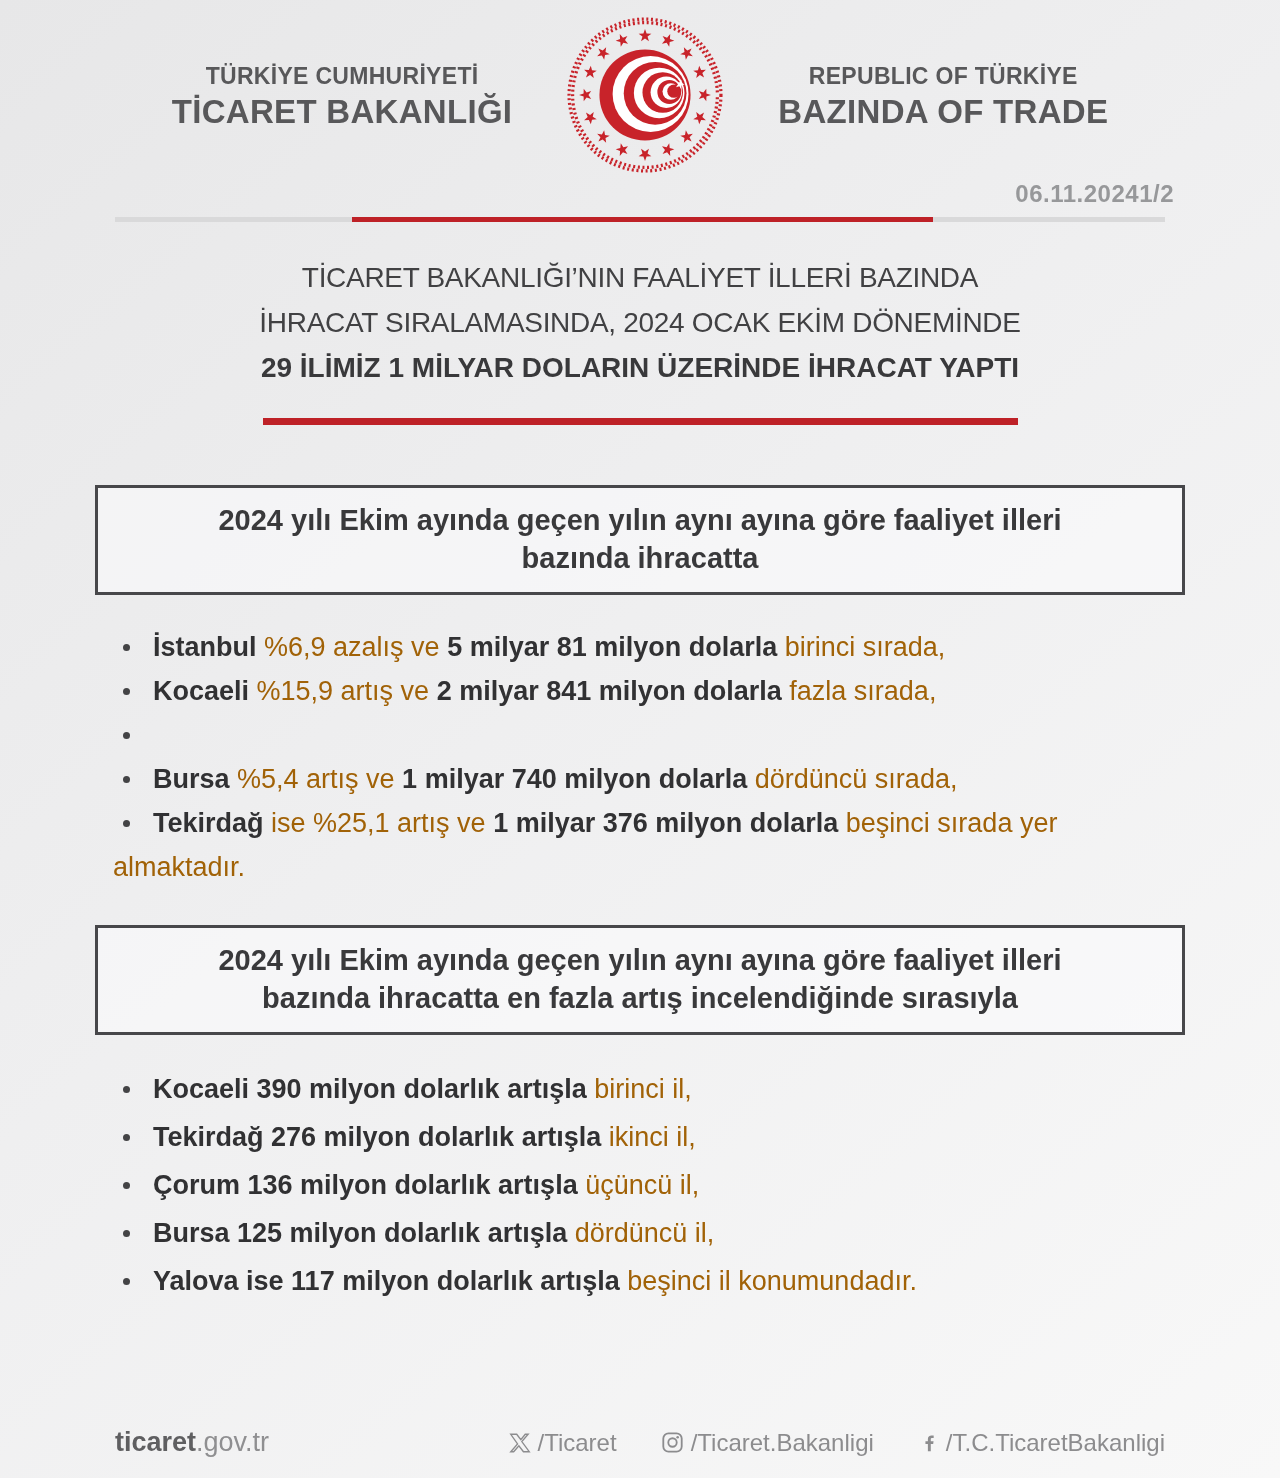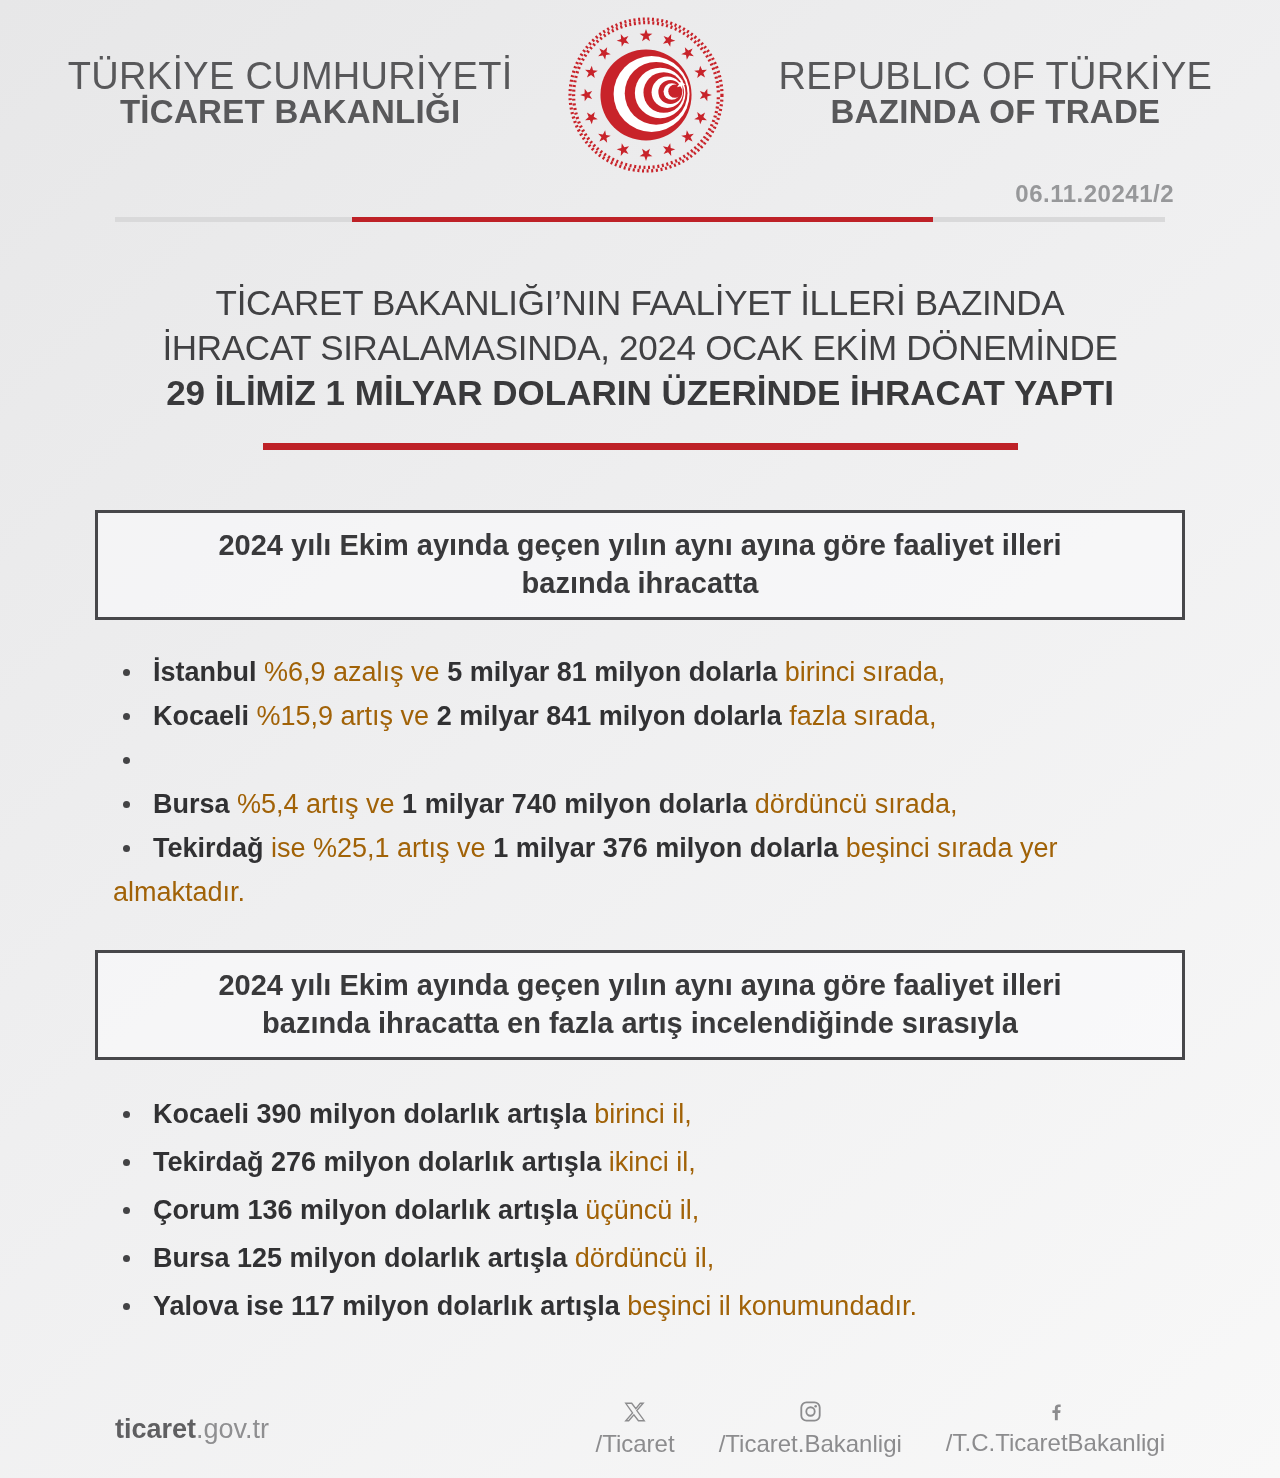--- a/index.html
+++ b/index.html
@@ -15,32 +15,32 @@
     width:1280px;height:1478px;
     font-family:"Liberation Sans",sans-serif;
     background:linear-gradient(140deg,#e7e7e8 0%,#efeff0 45%,#f8f8f8 100%);
     overflow:hidden;
   }
   .page{width:1280px;height:1478px;display:flex;flex-direction:column;}
 
   
   .header-row{display:flex;align-items:center;justify-content:center;gap:52px;margin-top:14px;}
   .h-block{color:var(--text-gray);text-align:center;letter-spacing:.3px;}
-  .h-block .l1{font-size:38px;font-weight:400;line-height:34px;}
+  .h-block .l1{font-size:23px;font-weight:700;line-height:34px;}
   .h-block .l2{font-size:33px;font-weight:700;line-height:38px;}
   .logo-wrap{width:162px;height:162px;flex:0 0 auto;}
 
   
   .meta-row{display:flex;justify-content:flex-end;margin:4px 106px 0;color:var(--meta-gray);
     font-weight:700;font-size:24px;letter-spacing:.5px;}
   .bar{position:relative;height:5px;background:#d9d9da;margin:9px 115px 0;}
   .bar-red{position:absolute;left:22.6%;width:55.3%;top:0;height:5px;background:var(--accent-red);}
 
   
-  .title{margin-top:58px;text-align:center;color:#414143;font-size:35px;line-height:45px;
+  .title{margin-top:33px;text-align:center;color:#414143;font-size:28px;line-height:45px;
     font-weight:500;letter-spacing:-.3px;}
   .title .t3{font-weight:800;color:var(--text-dark);letter-spacing:0;}
   .divider{width:755px;height:7px;background:var(--accent-red);margin:28px auto 0;}
 
   
   .info-box{margin:60px 95px 0;border:3px solid #47474A;background:rgba(252,252,253,.55);
     text-align:center;padding:13px 12px 15px;color:var(--text-dark);font-weight:700;
     font-size:29px;line-height:38px;}
   .info-box.second{margin-top:36px;}
 
@@ -52,21 +52,21 @@
     margin:0 23px 0 10px;vertical-align:5px;}
   .seg-bold{font-weight:700;color:#313133;}
   .seg-reg{font-weight:400;color:#a16207;}
 
   
   footer{margin-top:auto;display:flex;align-items:center;justify-content:space-between;
     padding:0 115px 20px;}
   .website{font-size:27px;color:#8F8F91;cursor:pointer;}
   .website .wb{font-weight:700;color:#5F5F61;}
   .socials{display:flex;align-items:center;gap:44px;}
-  .social{display:flex;align-items:center;gap:7px;color:var(--footer-gray);font-size:24px;cursor:pointer;flex-direction:column;}
+  .social{display:flex;align-items:center;gap:7px;color:var(--footer-gray);font-size:24px;cursor:pointer;}
   .social svg{display:block;}
 </style>
 </head>
 <body>
 
 <div class="page">
 
   <div class="header-row">
     <div class="h-block">
       <div class="l1">TÜRKİYE CUMHURİYETİ</div>

